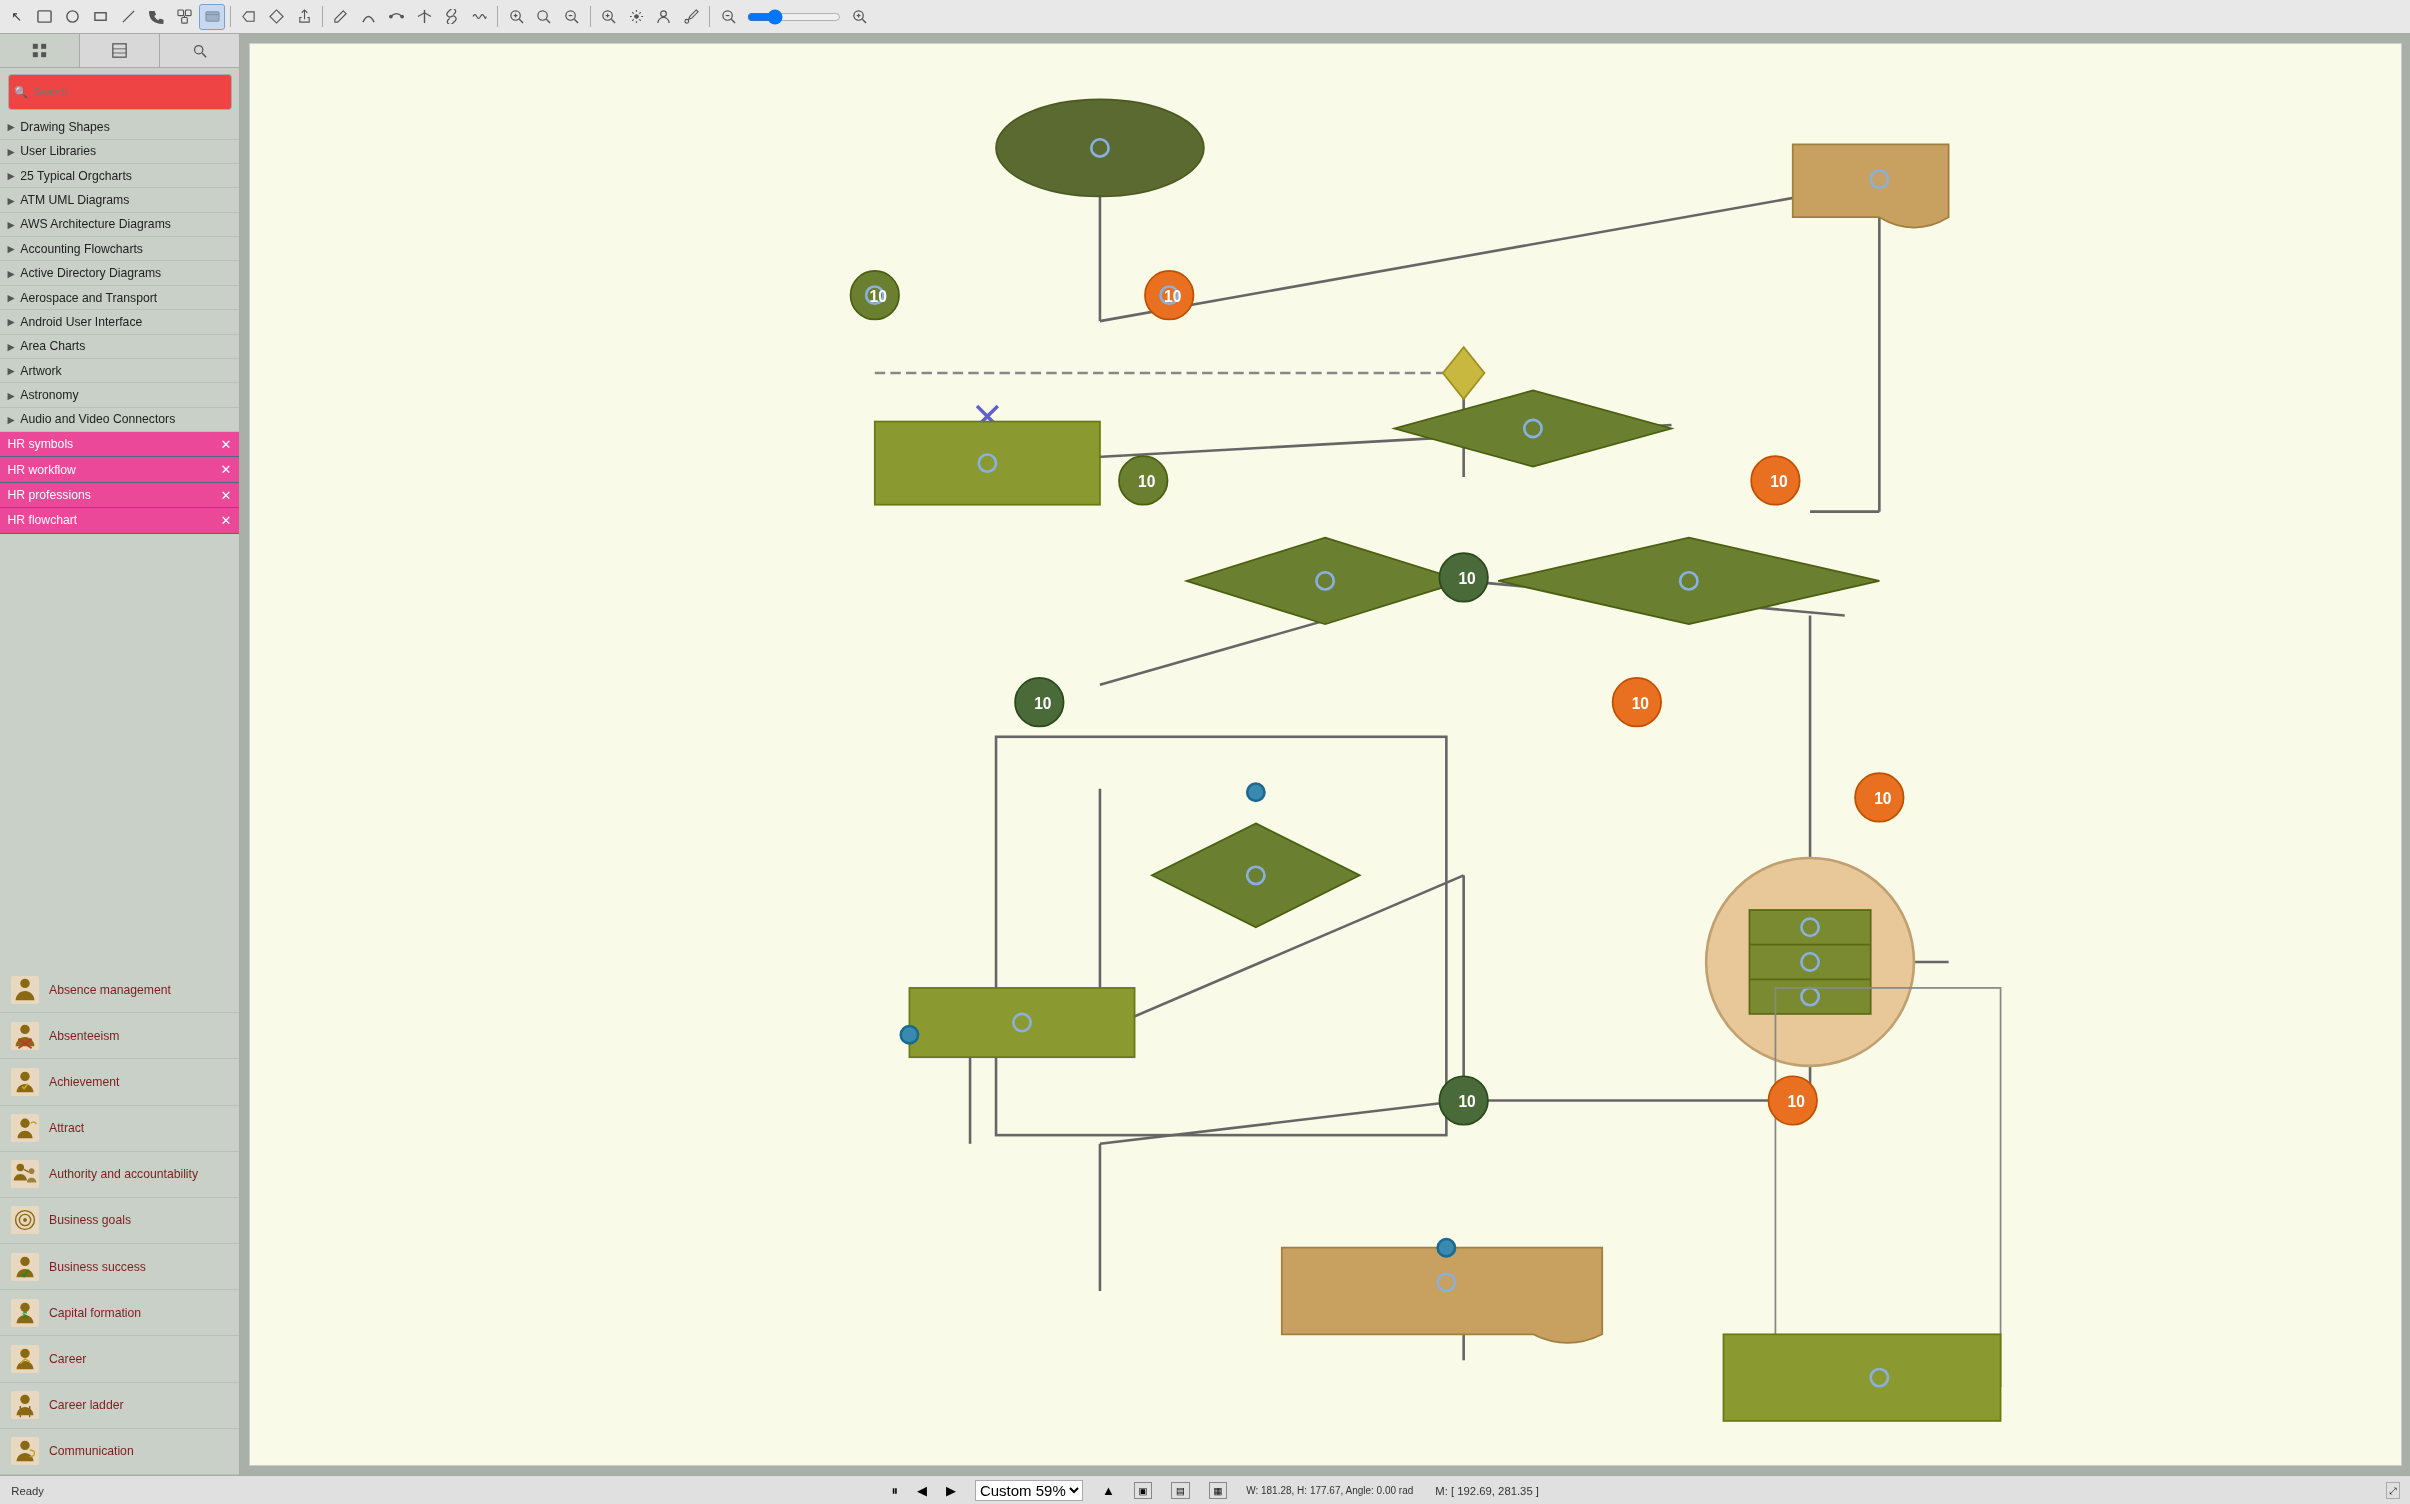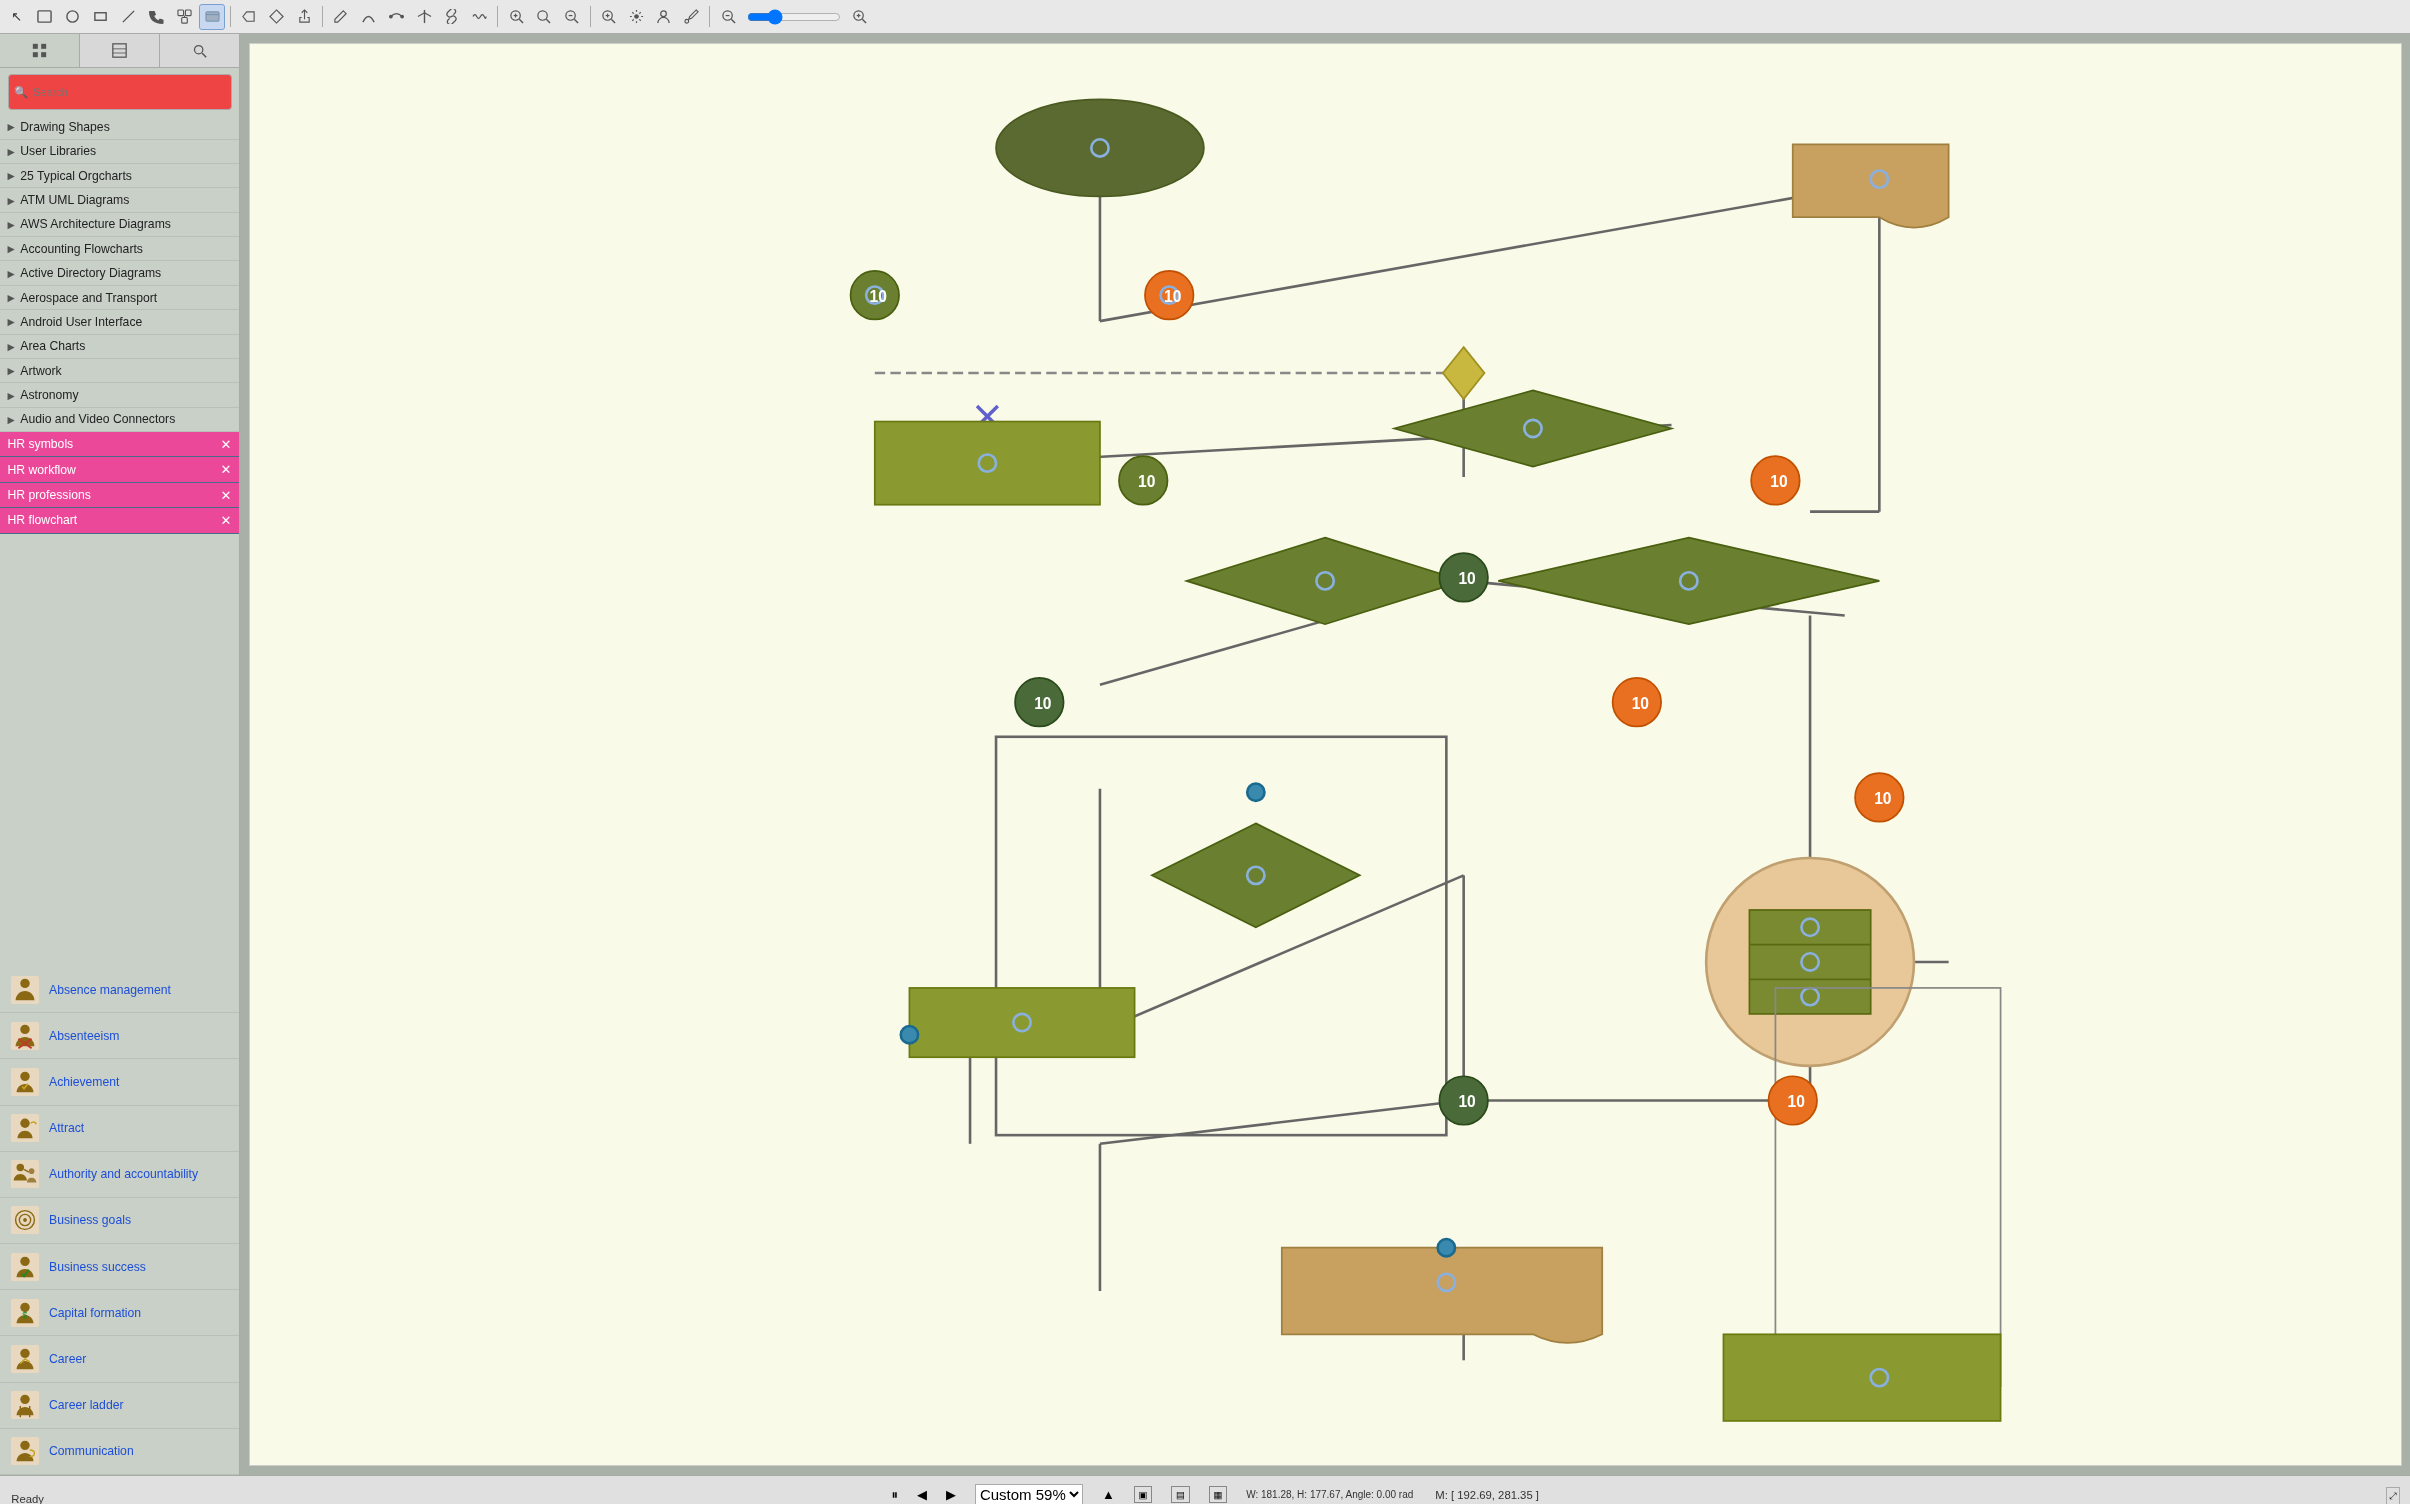--- a/index.html
+++ b/index.html
@@ -43,32 +43,32 @@
     .category-arrow { margin-right: 5.6px; font-size: 9.4px; color: #555; }
 
     
     .hr-subcategory { display: flex; align-items: center; justify-content: space-between; padding: 4.7px 7.5px; cursor: pointer; background: #ec4899; color: white; border-bottom: 0.9px solid #4a6a8a; font-size: 12.2px; }
     .hr-subcategory .close-btn { color: white; font-size: 13px; cursor: pointer; }
 
     
     #shape-items { overflow-y: auto; }
     .shape-item { display: flex; align-items: center; padding: 5.6px 7.5px; cursor: pointer; border-bottom: 0.9px solid #b8c0b8; }
     .shape-thumb { width: 34px; height: 34px; margin-right: 7.5px; display: flex; align-items: center; justify-content: center; flex-shrink: 0; }
-    .shape-label { font-size: 12.2px; color: #1d4ed8; }
+    .shape-label { font-size: 12.2px; color: #7f1d1d; }
 
     
     #canvas-area { flex: 1; background: #a8b0a8; position: relative; overflow: hidden; }
     #canvas-scroll { position: absolute; inset: 0; overflow: hidden; text-align: right; }
     #canvas { position: absolute; top: 9.4px; left: 9.4px; right: 9.4px; bottom: 9.4px; background: #f0f0f0; }
 
     
     #drawing-canvas { width: 100%; height: 100%; background: #fafae8; position: relative; border: 0.9px solid #ccc; }
 
     
-    #status-bar { height: 30px; background: #e0e0e0; border-top: 0.9px solid #aaa; display: flex; align-items: flex-end; padding: 0 11.3px; font-size: 11.3px; color: #333; gap: 2px; }
+    #status-bar { height: 30px; background: #e0e0e0; border-top: 0.9px solid #aaa; display: flex; align-items: center; padding: 0 11.3px; font-size: 11.3px; color: #333; gap: 2px; }
     #status-left { display: flex; align-items: center; gap: 7.5px; }
     #status-center { flex: 1; display: flex; align-items: center; justify-content: center; gap: 19px; }
     #status-right { display: flex; align-items: center; gap: 7.5px; }
 
     
     ::-webkit-scrollbar { width: 7.5px; }
     ::-webkit-scrollbar-track { background: #c0c8c0; }
     ::-webkit-scrollbar-thumb { background: #909890; border-radius: 3.8px; }
   </style>
 </head>

